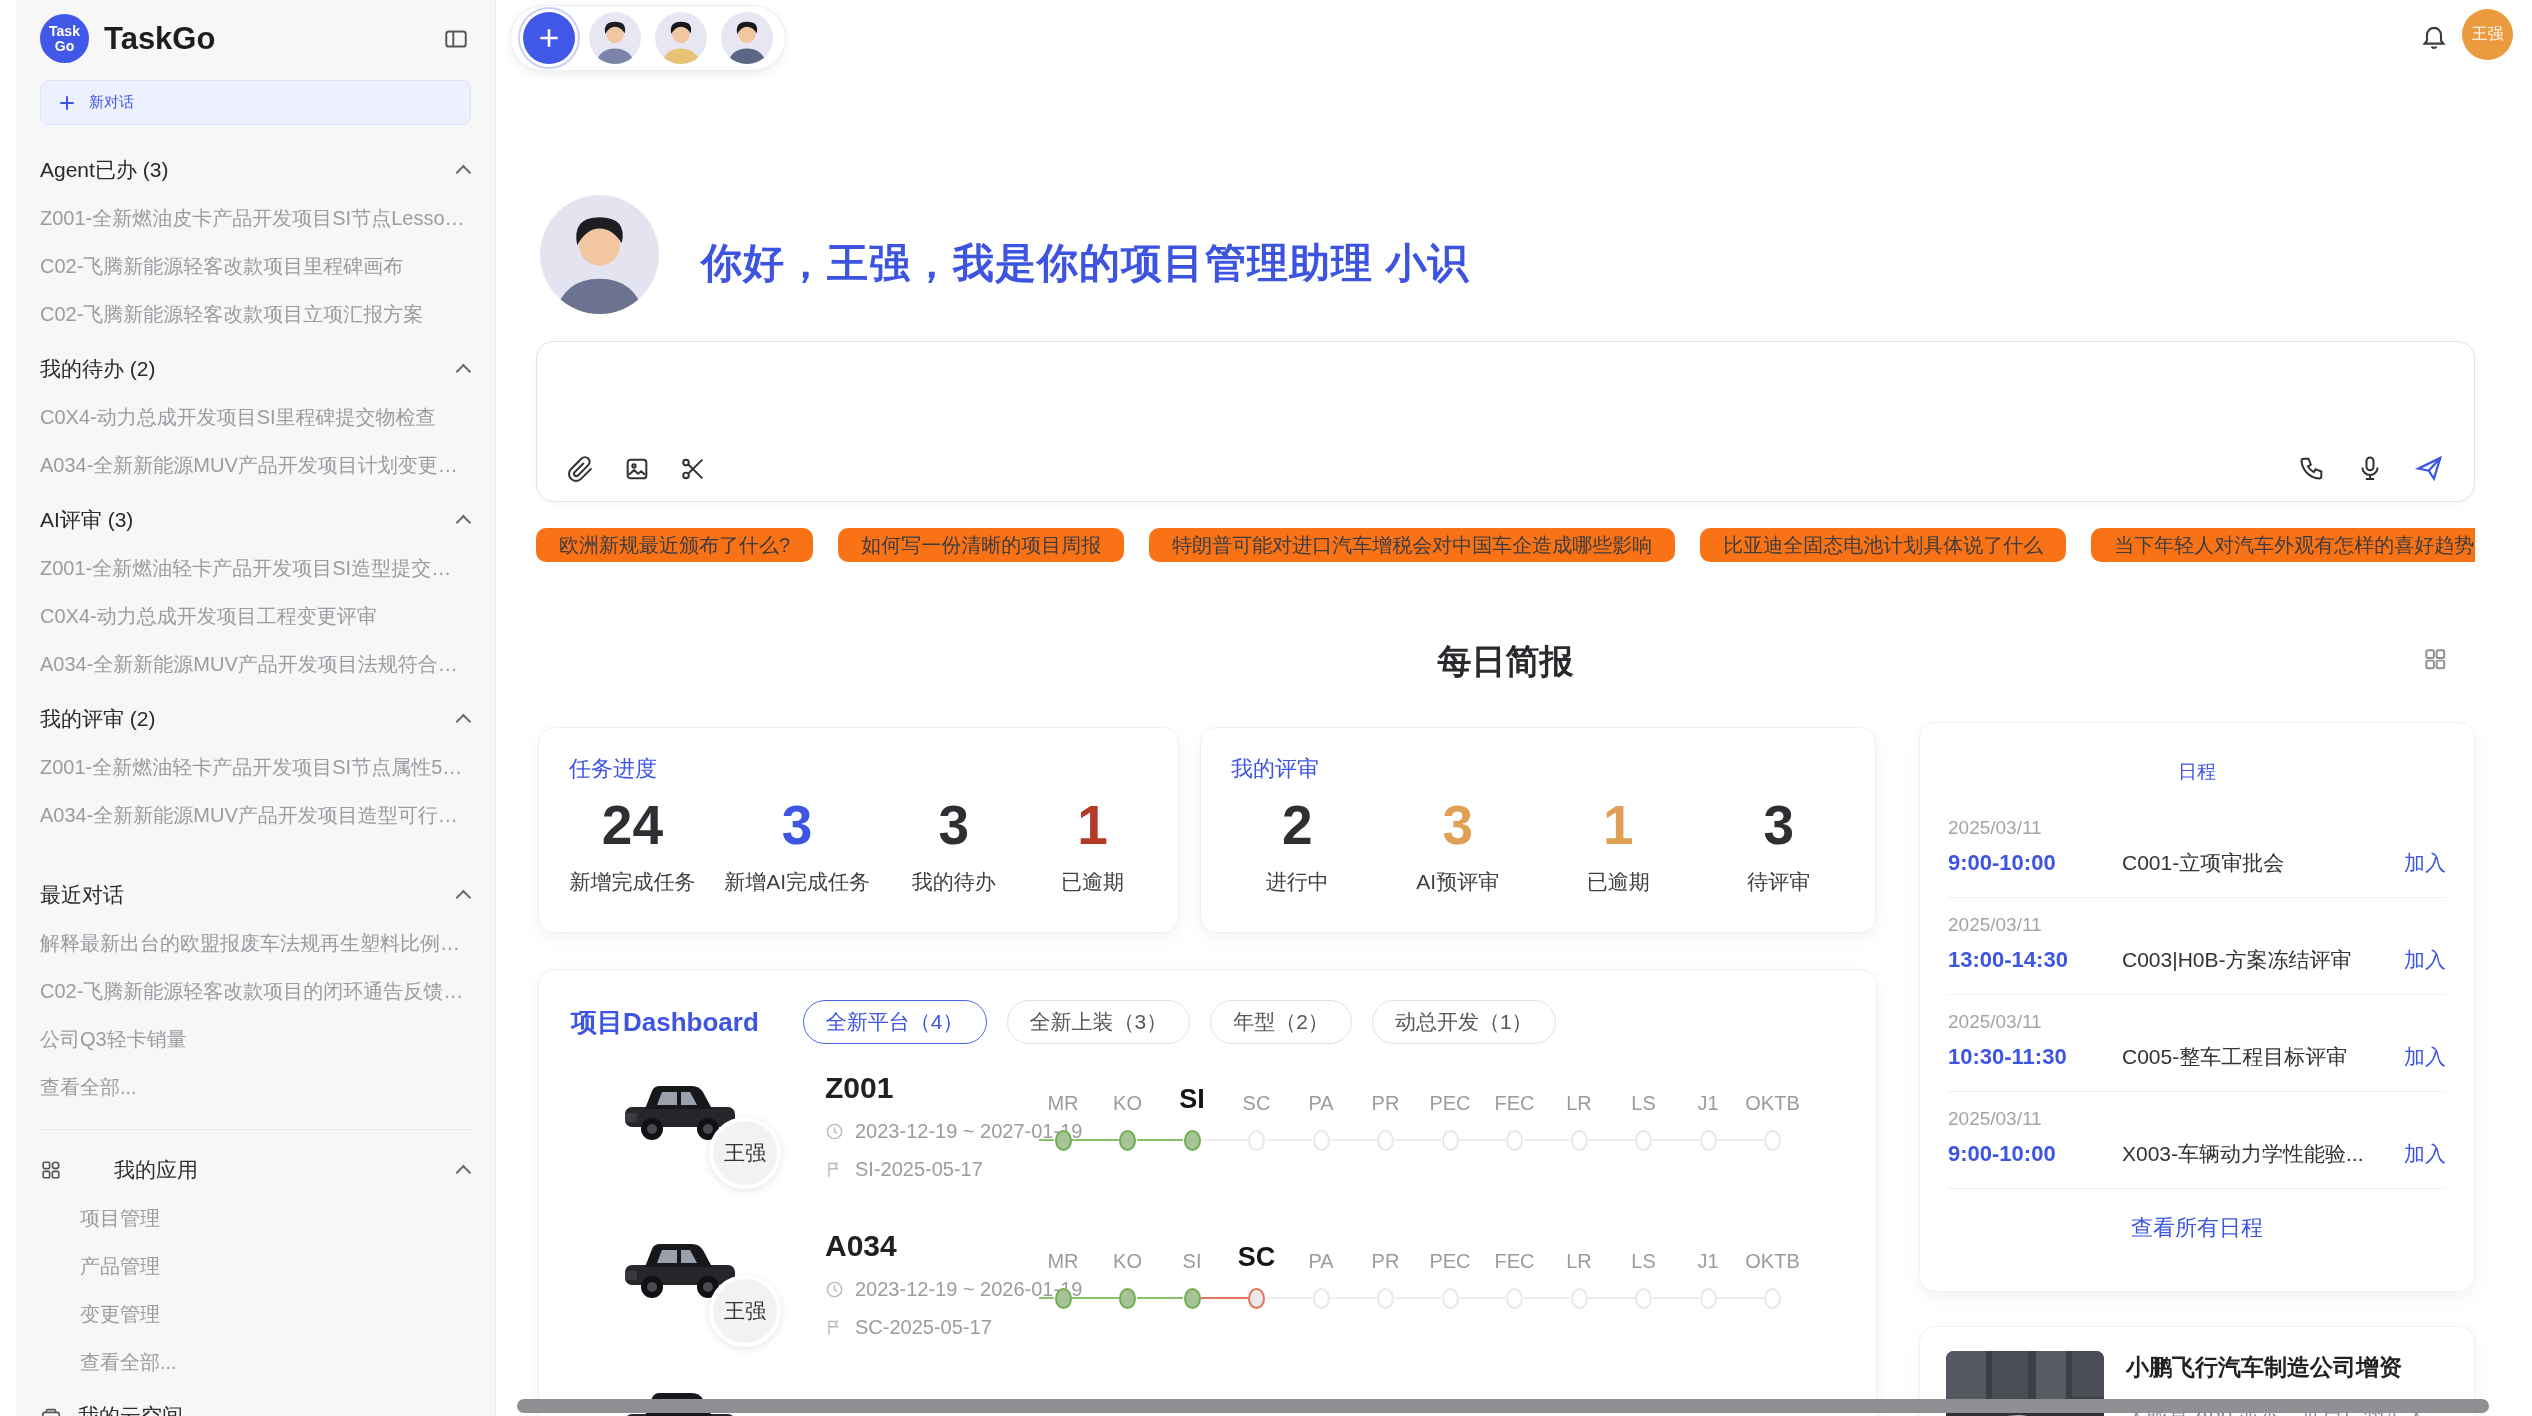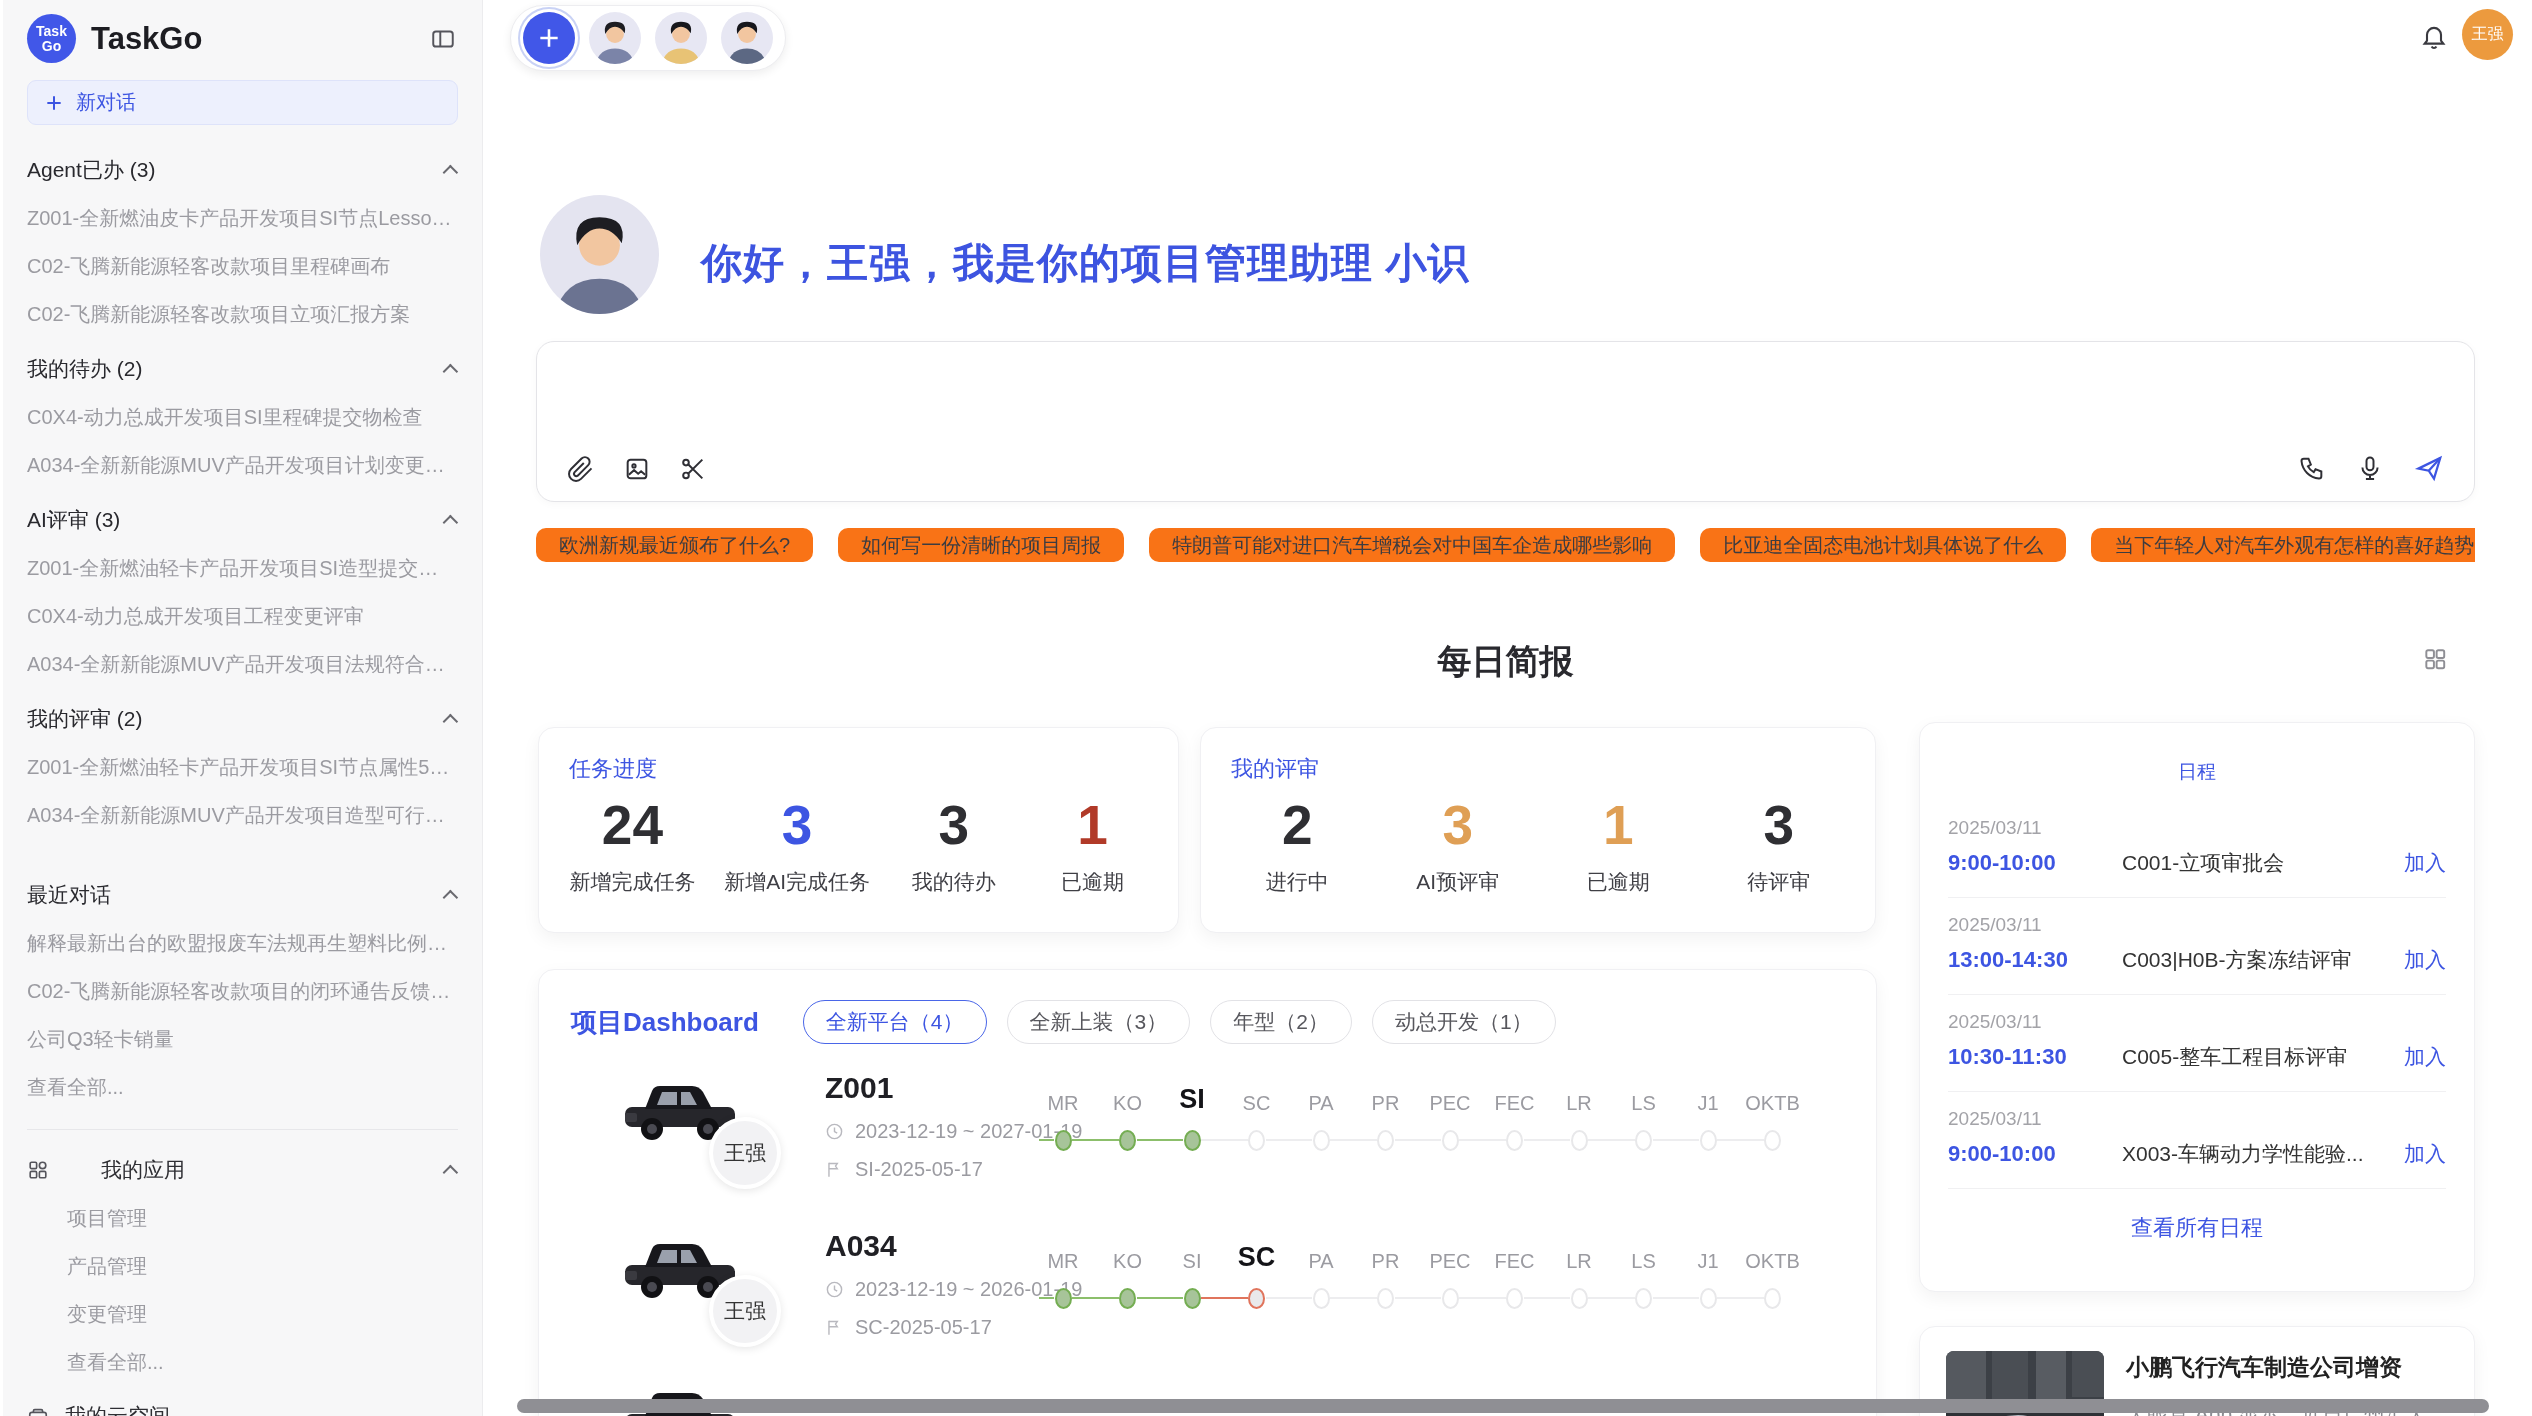--- a/index.html
+++ b/index.html
@@ -1,32 +1,32 @@
 <!DOCTYPE html>
 <html><head>
 <meta charset="utf-8">
 <style>
   * { margin:0; padding:0; box-sizing:border-box; }
   html,body { width:2532px; height:1416px; overflow:hidden; }
   body { font-family:"Liberation Sans","DejaVu Sans",sans-serif; background:#fff; color:#222; }
   #app { position:relative; width:2532px; height:1416px; background:#fff; }
 
   
-  #sidebar { position:absolute; left:3px; top:0; width:480px; height:1416px;
+  #sidebar { position:absolute; left:16px; top:0; width:480px; height:1416px;
              background:#f7f7f8; border-right:1px solid #ececee; overflow:hidden; }
   .sb-top { display:flex; align-items:center; padding:14px 26px 0 24px; }
   .logo { width:49px; height:49px; border-radius:50%; background:#4157e8; color:#fff;
           display:flex; flex-direction:column; align-items:center; justify-content:center;
           font-size:14px; line-height:15px; font-weight:700; flex:0 0 auto; }
   .sb-title { font-size:31px; font-weight:700; color:#1d1d22; margin-left:15px; flex:1; }
   .icon { display:inline-flex; align-items:center; justify-content:center; color:#55555c; }
   .icon svg { display:block; }
   .new-chat { margin:17px 24px 0; height:45px; border-radius:9px; background:#edf0fd;
               border:1px solid #dee3fa; display:flex; align-items:center; gap:12px;
-              padding:0 16px; color:#3d55e2; font-size:20px; cursor:pointer; }
+              padding:0 16px; color:#3d55e2; font-size:15px; cursor:pointer; }
   .sb-scroll { padding:4px 24px 0; }
   .sb-sec-header { display:flex; align-items:center; justify-content:space-between;
                    margin-top:27px; font-size:21px; color:#29292e; }
   .sb-sec-header.gap-extra { margin-top:52px; }
   .chev { width:11px; height:11px; border-left:2px solid #6a6a70; border-top:2px solid #6a6a70;
           transform:rotate(45deg) translateY(3px); flex:0 0 auto; }
   .sb-item { margin-top:21px; font-size:20px; color:#9b9ba1; white-space:nowrap;
              overflow:hidden; text-overflow:ellipsis; cursor:pointer; }
   .sb-divider { border:none; border-top:1px solid #e7e7ea; margin:28px 24px 0; }
   .sb-row { display:flex; align-items:center; gap:16px; margin:26px 24px 0; font-size:21px; color:#2e2e33; }

